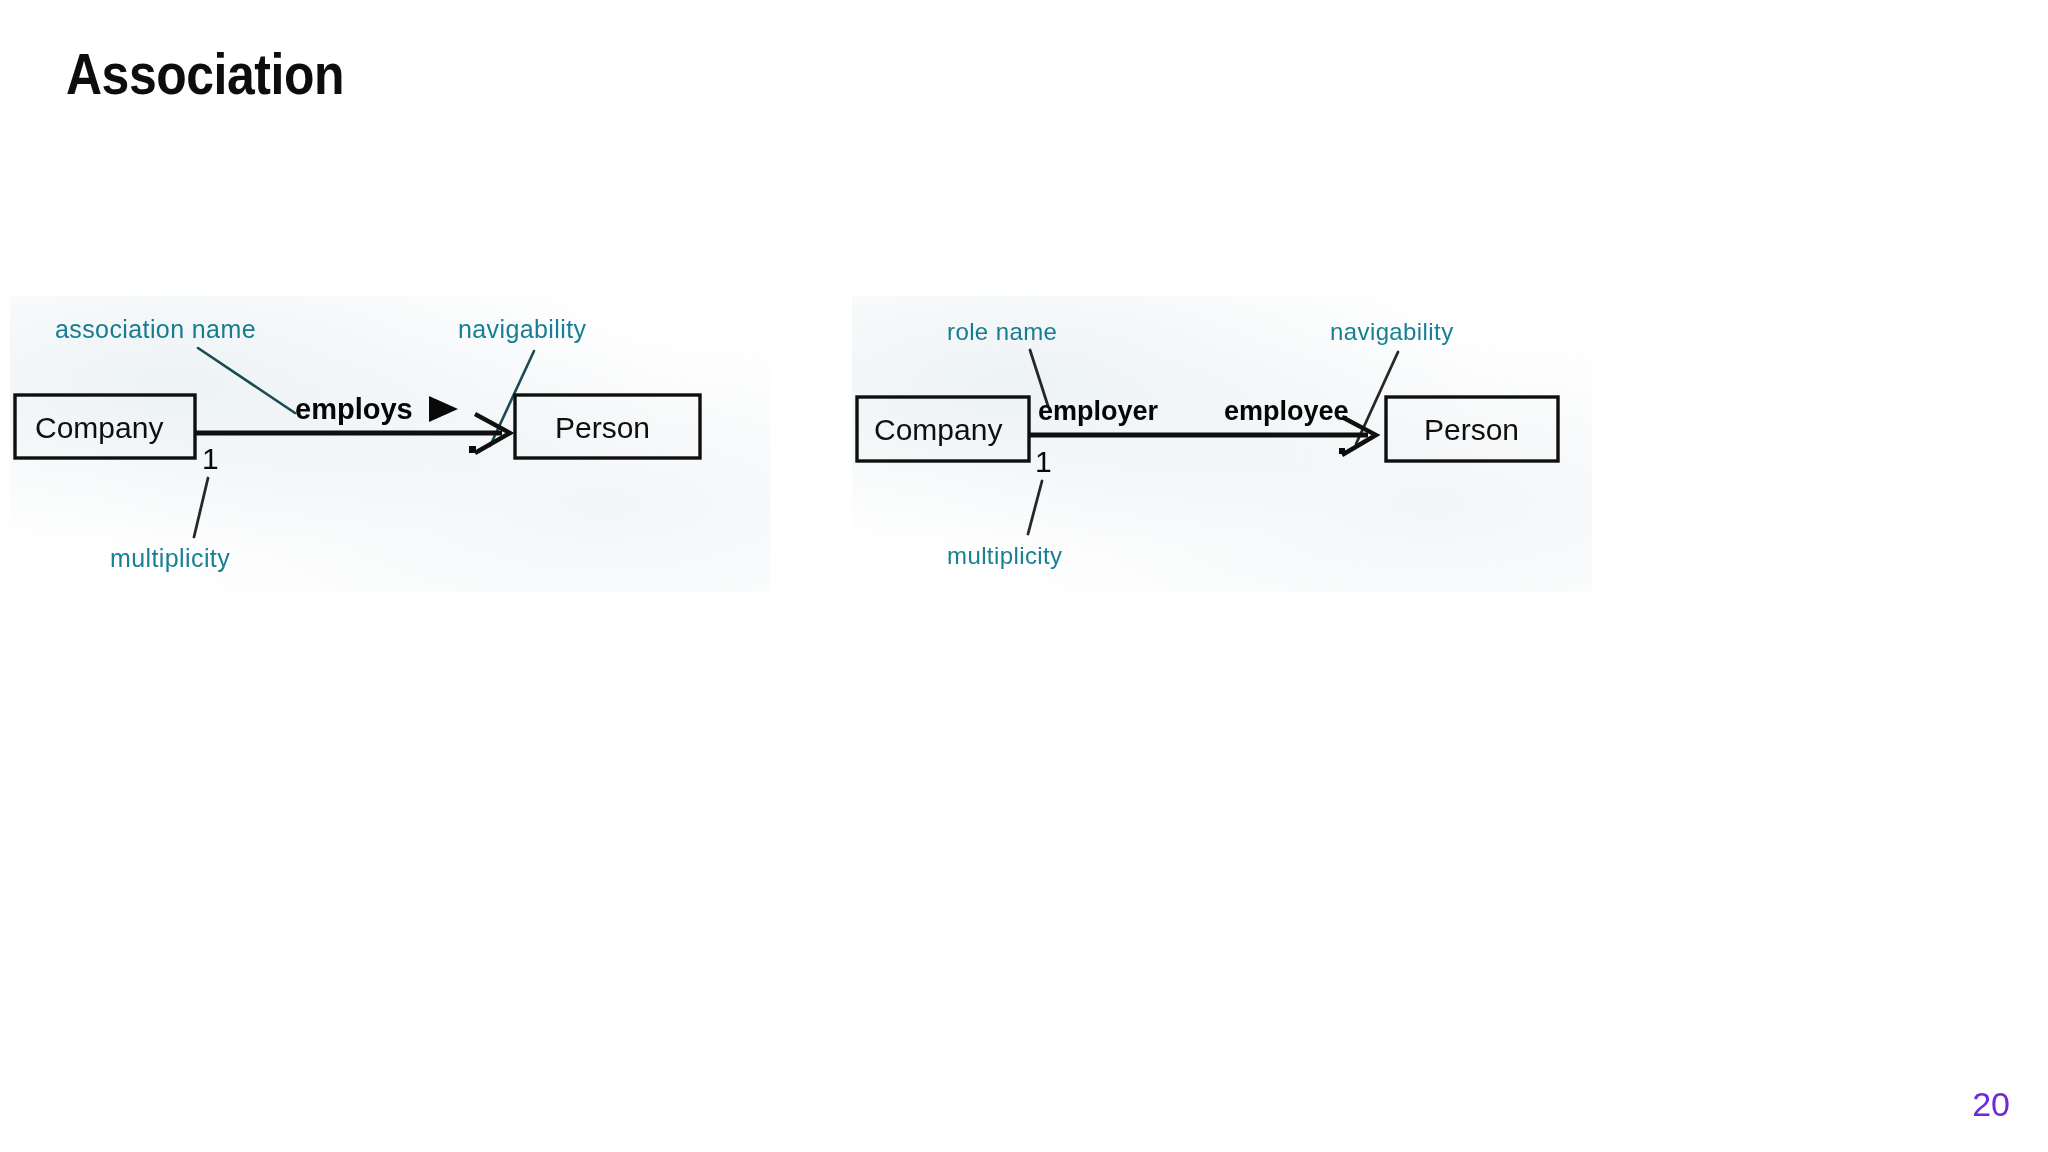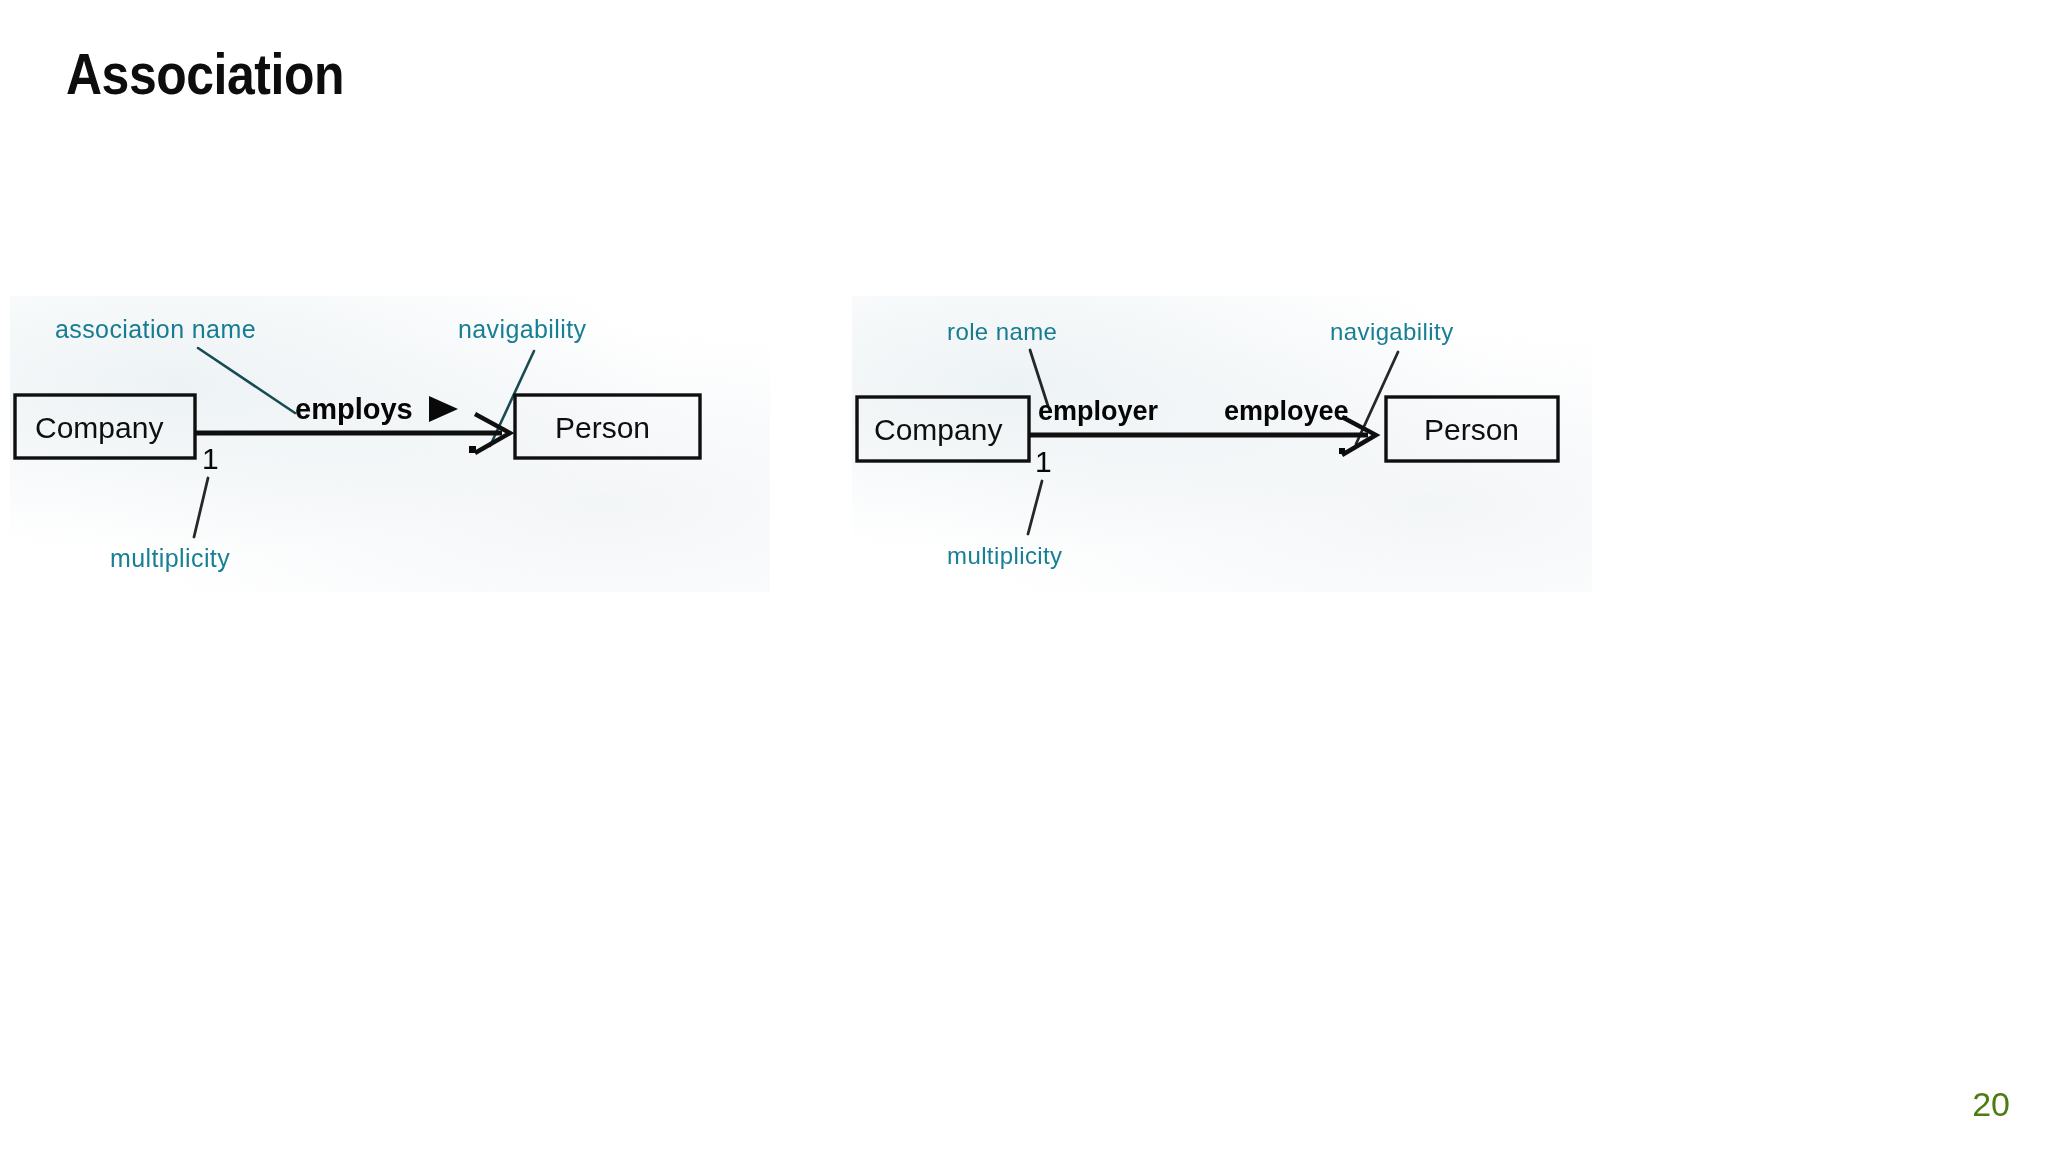--- a/index.html
+++ b/index.html
@@ -31,21 +31,21 @@
     transform-origin: left top;
     white-space: nowrap;
   }
 
   
   .page-number {
     position: absolute;
     right: 38px;
     bottom: 28px;
     font-size: 34px;
-    color: #4d7c0f;
+    color: #6d28d9;
     font-family: "Liberation Sans", sans-serif;
   }
 
   
   .figure {
     position: absolute;
     background: #fdfdfd;
     filter: contrast(1.02) saturate(1.05);
   }
   #figure-left  { left: 10px;  top: 296px; width: 760px;  height: 296px; }

